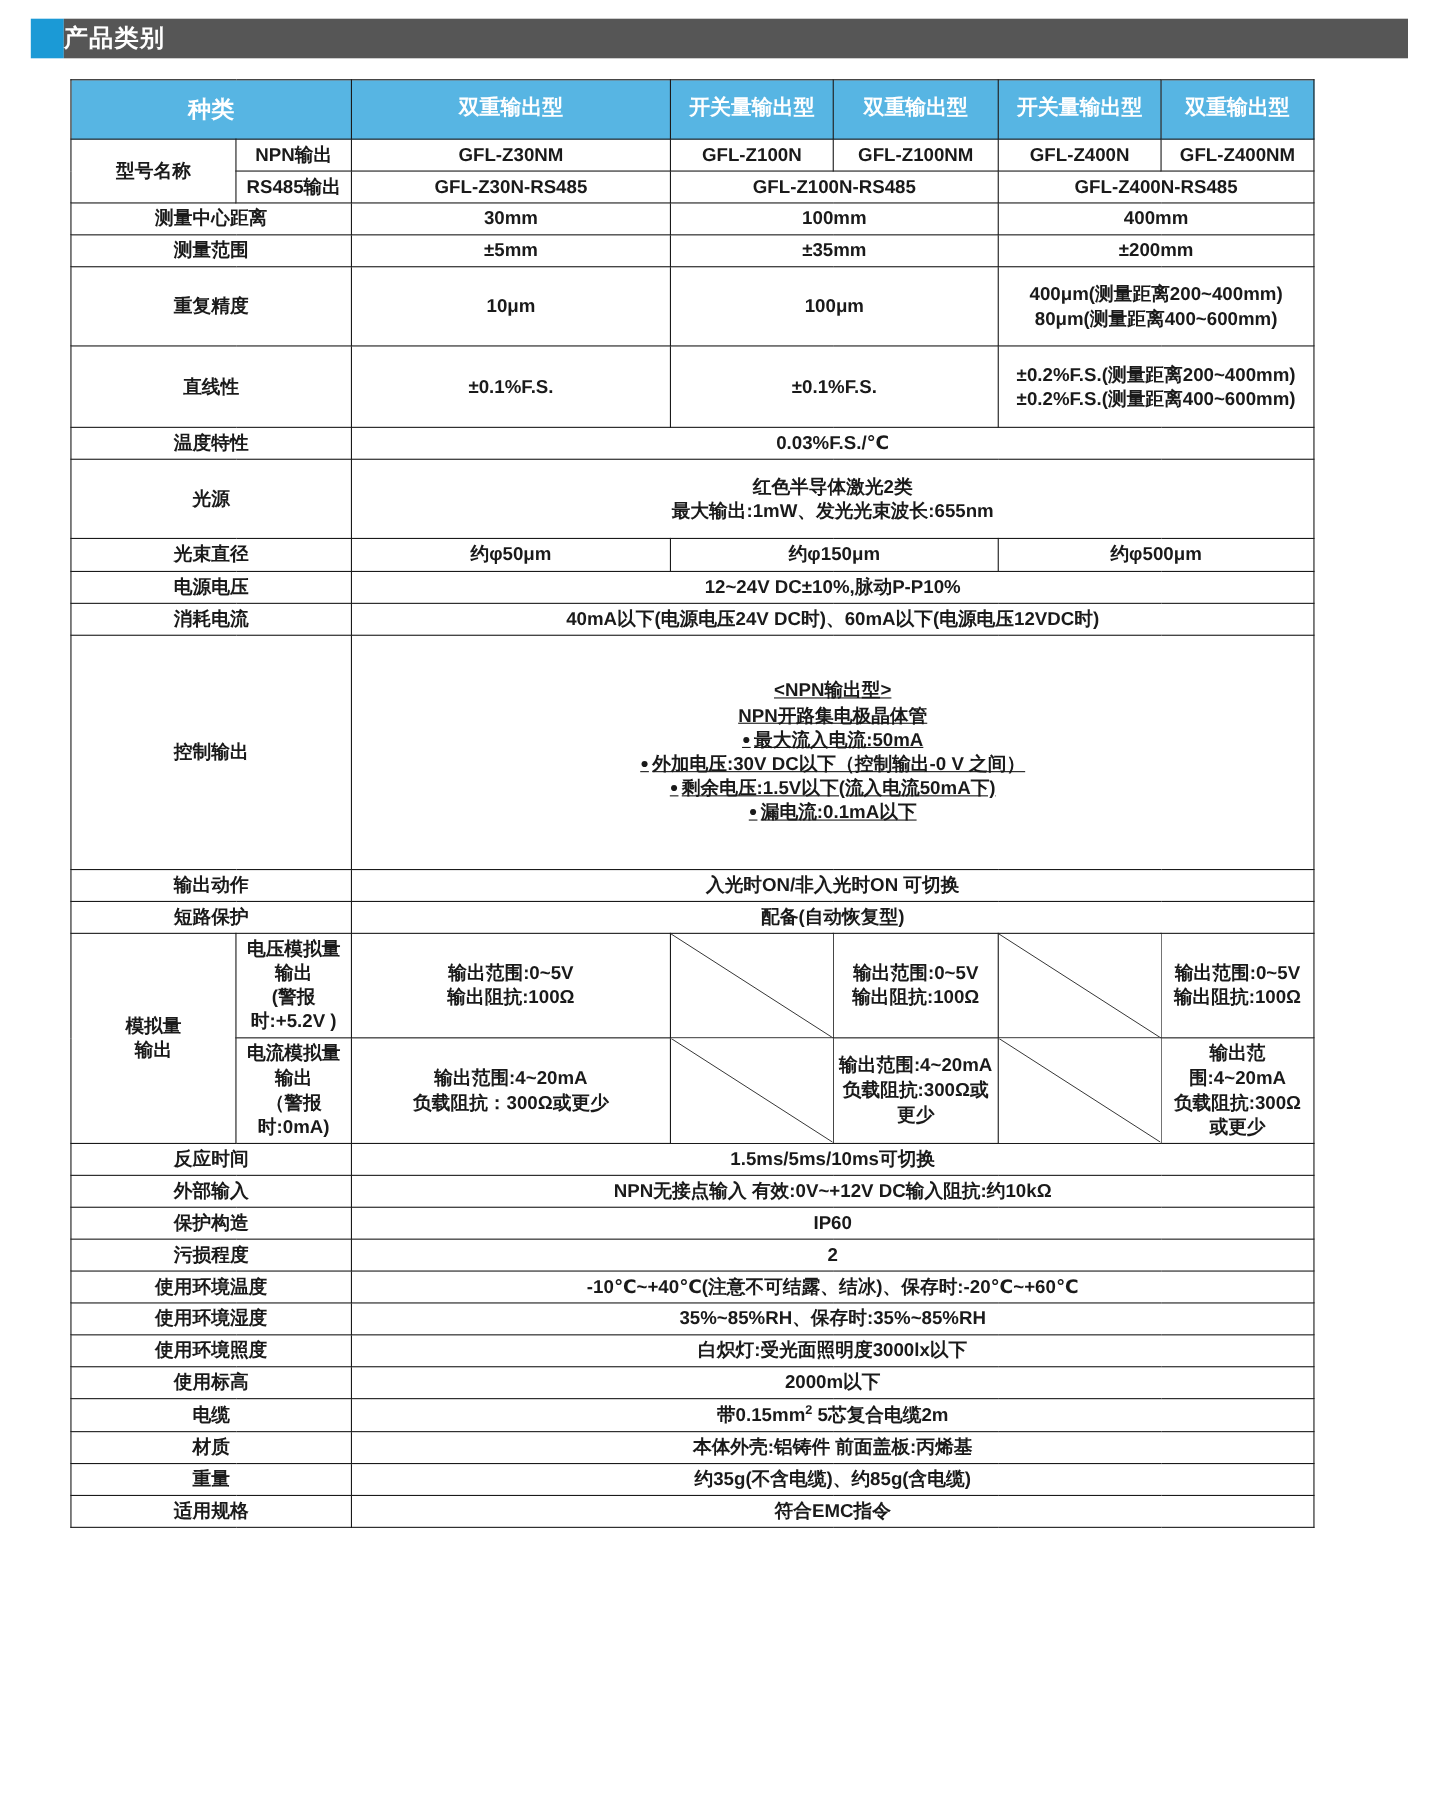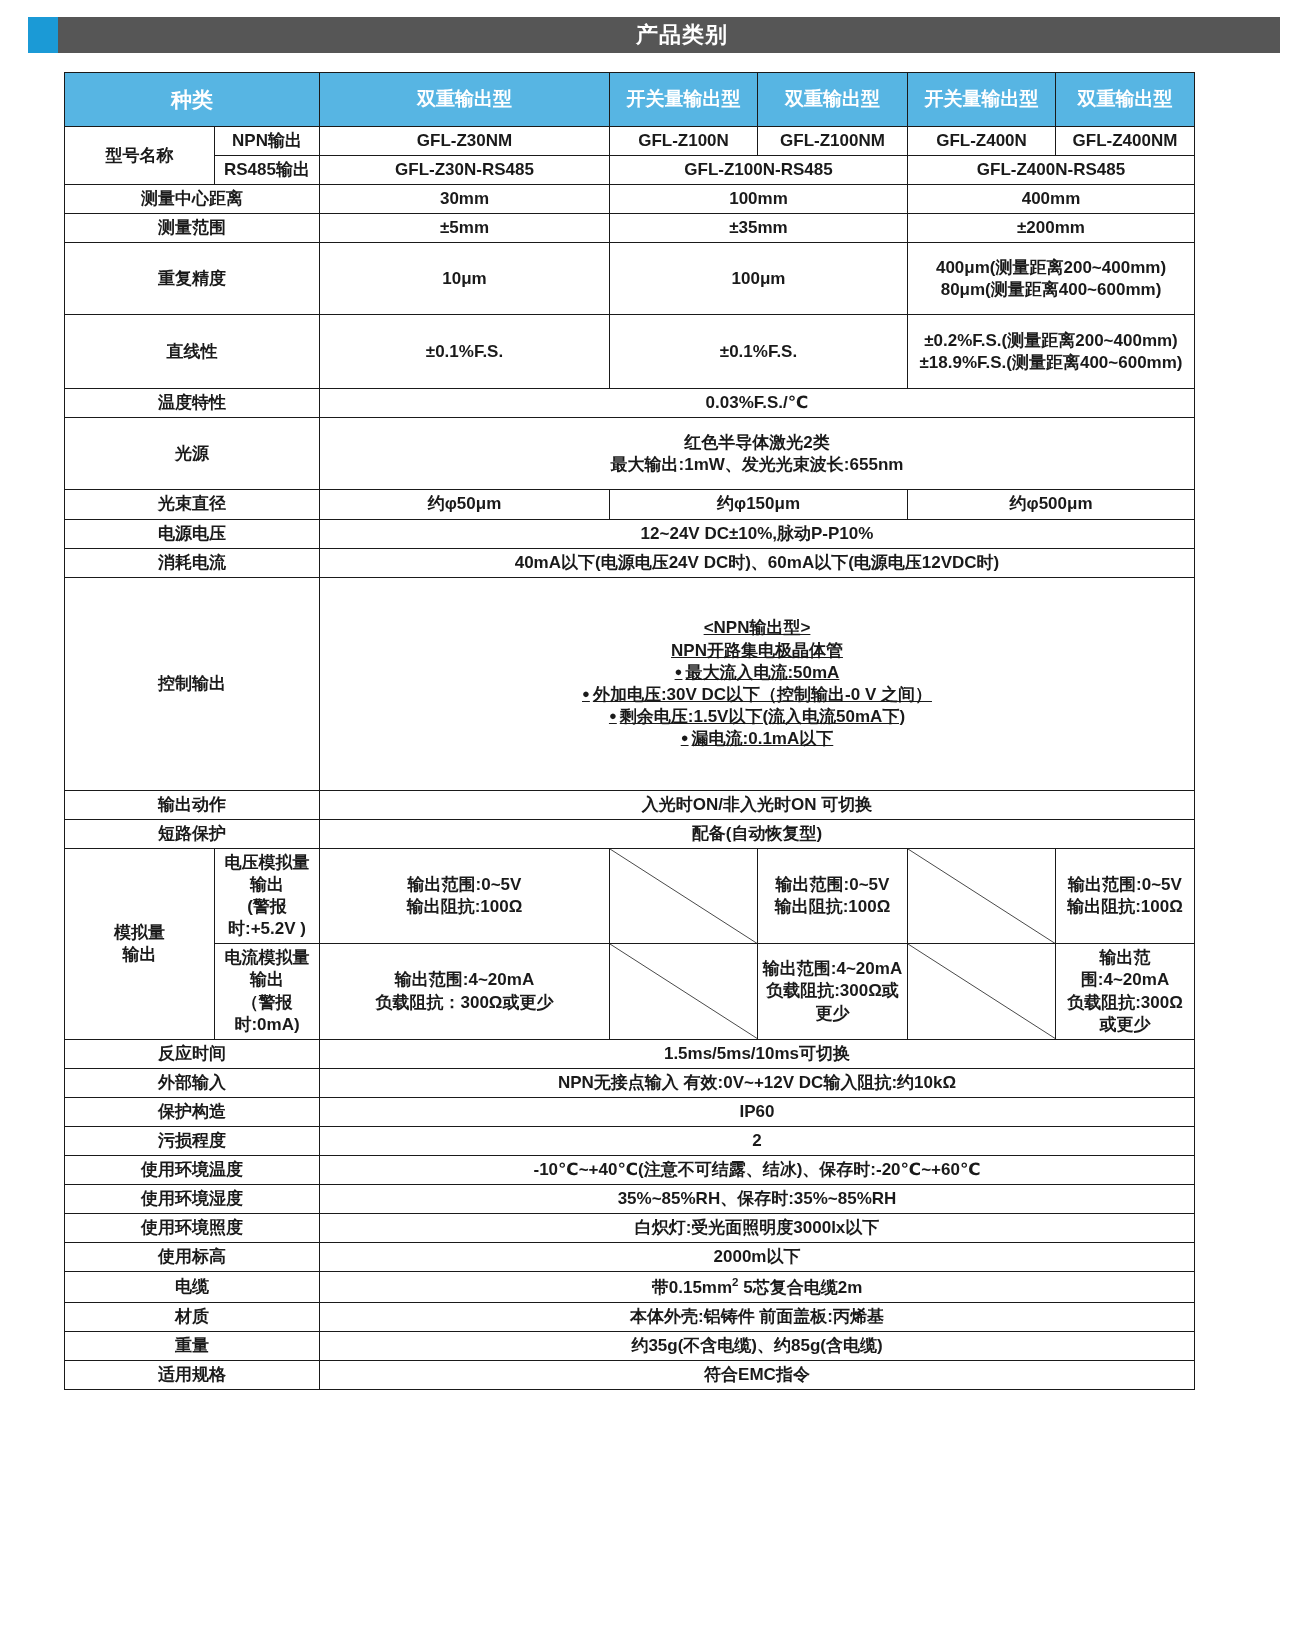--- a/index.html
+++ b/index.html
@@ -25,22 +25,21 @@
   }
   .banner-tab {
     width: 30px;
     background: #1b9ad6;
     flex: 0 0 30px;
   }
   .banner-bar {
     flex: 1 1 auto;
     background: #565656;
     display: flex; align-items: center;
-    padding-left: 26px;
-    justify-content: center;
+    padding-left: 0;
   }
   .banner-title {
     color: #ffffff;
     font-size: 22px;
     font-weight: 700;
     letter-spacing: 1px;
   }
 
   
   .tbl-wrap {
@@ -193,21 +192,21 @@
         <div>80μm(测量距离400~600mm)</div>
       </td>
     </tr>
 
     <tr style="height:74px">
       <td class="rowlabel" colspan="2">直线性</td>
       <td class="big">±0.1%F.S.</td>
       <td class="big" colspan="2">±0.1%F.S.</td>
       <td class="sm two-line" colspan="2">
         <div>±0.2%F.S.(测量距离200~400mm)</div>
-        <div>±18.9%F.S.(测量距离400~600mm)</div>
+        <div>±0.2%F.S.(测量距离400~600mm)</div>
       </td>
     </tr>
 
     <tr>
       <td class="rowlabel" colspan="2">温度特性</td>
       <td class="big" colspan="5">0.03%F.S./℃</td>
     </tr>
 
     <tr style="height:72px">
       <td class="rowlabel" colspan="2">光源</td>

